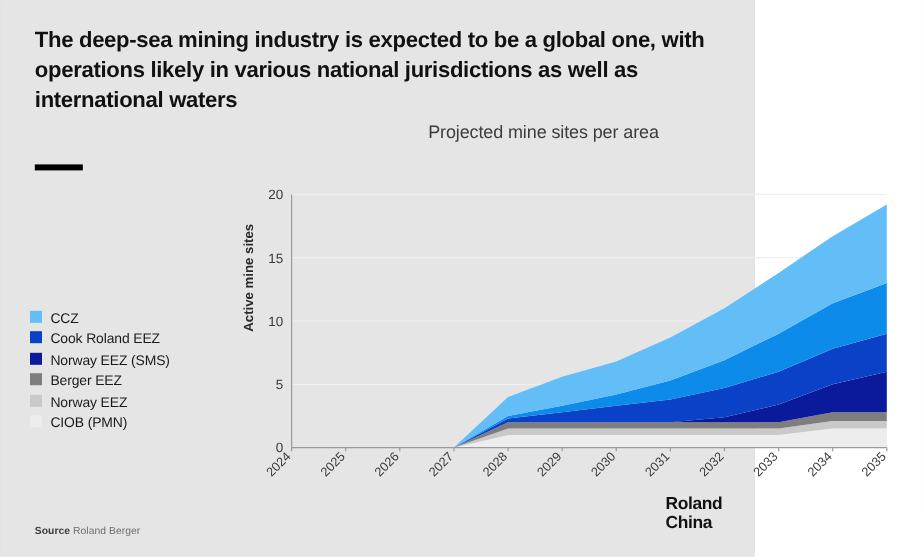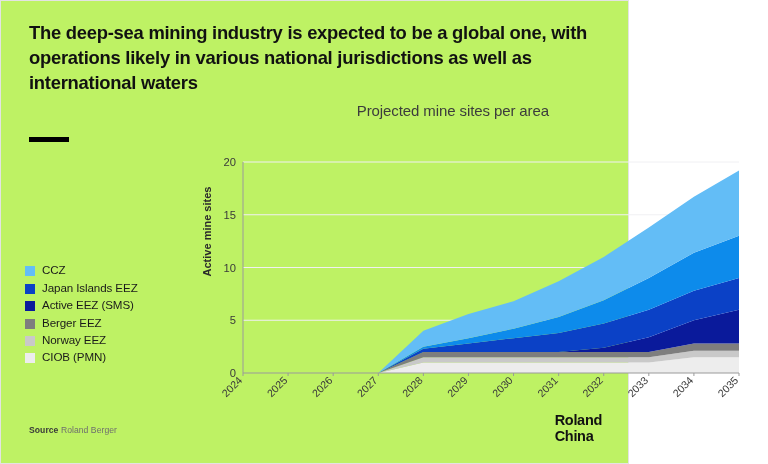--- a/index.html
+++ b/index.html
@@ -5,21 +5,21 @@
   * { box-sizing: border-box; margin: 0; padding: 0; }
   html, body {
     width: 768px; height: 464px;
     background: #ffffff;
     font-family: "Liberation Sans", sans-serif;
     overflow: hidden;
   }
   #page {
     position: relative;
     width: 629px; height: 464px;
-    background: #bef264;
+    background: #e5e5e5;
     border: 1px solid #e3e3e3;
   }
 
   
   #title {
     position: absolute;
     left: 28px; top: 19px; width: 600px;
     font-size: 18.4px;
     font-weight: bold;
     line-height: 25px;
@@ -43,21 +43,21 @@
   }
 
   
   #legend {
     position: absolute;
     left: 24px; top: 258px;
     width: 185px;
   }
   .legend-row {
     display: flex;
-    align-items: flex-end;
+    align-items: flex-start;
     height: 17.4px;
   }
   .legend-swatch {
     width: 10px; height: 10px;
     margin-right: 7px;
     flex: 0 0 auto;
   }
   .legend-label {
     font-size: 11.6px;
     color: #1a1a1a;
@@ -88,21 +88,21 @@
     font-size: 10.6px;
     fill: #3a3a3a;
     font-family: "Liberation Sans", sans-serif;
   }
   .gridline { stroke: #f0f0f3; stroke-width: 1; }
   .axis-line { stroke: #9a9a9a; stroke-width: 1; }
 
   
   #source {
     position: absolute;
-    left: 28px; bottom: 28px;
+    left: 28px; bottom: 16px;
     font-size: 8.6px;
     color: #6e6e6e;
     letter-spacing: 0.05px;
   }
   #source b { color: #3a3a3a; font-weight: bold; }
   #logo {
     position: absolute;
     right: 26px; bottom: 19px;
     text-align: left;
     font-size: 14.5px;
@@ -121,25 +121,25 @@
   <div id="subtitle">Projected mine sites per area</div>
   <div id="accent-bar"></div>
 
   <div id="legend">
       <div class="legend-row">
         <span class="legend-swatch" style="background: rgb(99, 189, 246);"></span>
         <span class="legend-label">CCZ</span>
       </div>
       <div class="legend-row">
         <span class="legend-swatch" style="background: rgb(11, 65, 198);"></span>
-        <span class="legend-label">Japan Islands EEZ</span>
+        <span class="legend-label">Cook Roland EEZ</span>
       </div>
       <div class="legend-row">
         <span class="legend-swatch" style="background: rgb(10, 26, 155);"></span>
-        <span class="legend-label">Active EEZ (SMS)</span>
+        <span class="legend-label">Norway EEZ (SMS)</span>
       </div>
       <div class="legend-row">
         <span class="legend-swatch" style="background: rgb(126, 126, 126);"></span>
         <span class="legend-label">Berger EEZ</span>
       </div>
       <div class="legend-row">
         <span class="legend-swatch" style="background: rgb(201, 201, 201);"></span>
         <span class="legend-label">Norway EEZ</span>
       </div>
       <div class="legend-row">

